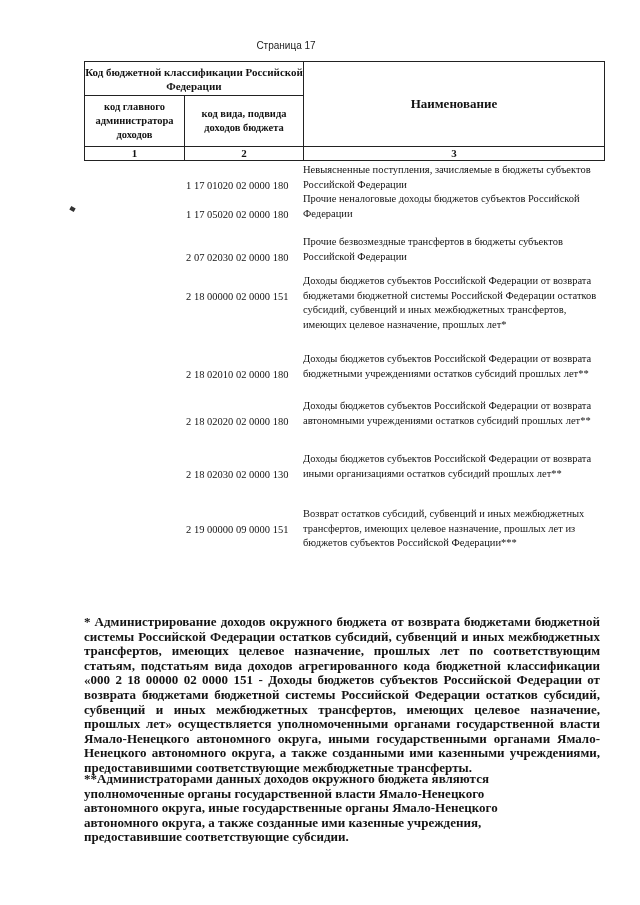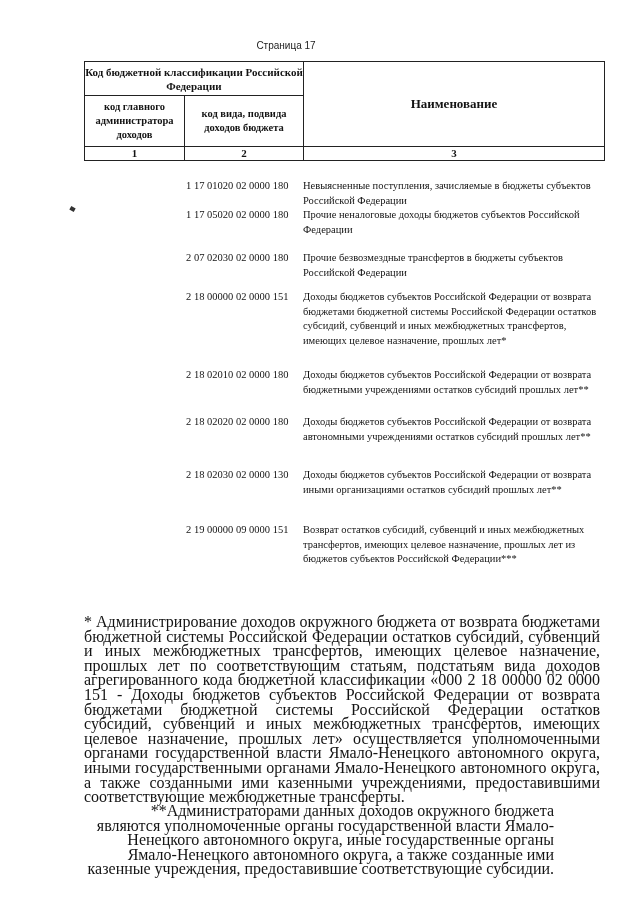--- a/index.html
+++ b/index.html
@@ -9,23 +9,23 @@
   table.hdr { position: absolute; top: 61px; left: 84px; width: 521px; border-collapse: collapse;
     font-family: "Liberation Serif", serif; }
   table.hdr td { border: 1px solid #222; text-align: center; vertical-align: middle; padding: 0; }
   .h-top { font-weight: bold; font-size: 11px; line-height: 14px; height: 33px; }
   .h-sub { font-weight: bold; font-size: 10.5px; line-height: 14px; height: 50px; }
   .h-name { font-weight: bold; font-size: 13px; }
   .h-num { font-weight: bold; font-size: 11px; height: 13px; line-height: 13px; }
   .rows { position: absolute; left: 0; top: 0; font-family: "Liberation Serif", serif; font-size: 10.5px; line-height: 14.5px; }
   .row { position: absolute; left: 186px; width: 420px; }
   .row .code { position: absolute; left: 0; top: 16px; width: 114px; white-space: nowrap; }
-  .row .name { position: absolute; left: 117px; top: 16px; width: 300px; font-family: Liberation Serif, serif; }
+  .row .name { position: absolute; left: 117px; top: 0; width: 300px; font-family: Liberation Serif, serif; }
   .mark { position: absolute; left: 70px; top: 207px; width: 5px; height: 4px; background: #333; transform: rotate(30deg); }
-  .note { position: absolute; left: 84px; width: 516px; font-family: "Liberation Serif", serif; font-size: 16px; line-height: 14.6px; }
+  .note { position: absolute; left: 84px; width: 516px; font-family: "Liberation Serif", serif; font-size: 13px; line-height: 14.6px; font-weight: bold; }
   .note.just { text-align: justify; }
 </style>
 </head>
 <body>
 
 <div class="page-num">Страница 17</div>
 
 <table class="hdr">
   <tbody>
       <tr>
@@ -76,13 +76,13 @@
     <span class="name">Доходы бюджетов субъектов Российской Федерации от возврата иными организациями остатков субсидий прошлых лет**</span>
   </div>
   <div class="row" style="top:507px;">
     <span class="code">2 19 00000 09 0000 151</span>
     <span class="name">Возврат остатков субсидий, субвенций и иных межбюджетных трансфертов, имеющих целевое назначение, прошлых лет из бюджетов субъектов Российской Федерации***</span>
   </div>
 </div>
 
 <div class="note just" style="top:615px;">* Администрирование доходов окружного бюджета от возврата бюджетами бюджетной системы Российской Федерации остатков субсидий, субвенций и иных межбюджетных трансфертов, имеющих целевое назначение, прошлых лет по соответствующим статьям, подстатьям вида доходов агрегированного кода бюджетной классификации «000 2 18 00000 02 0000 151 - Доходы бюджетов субъектов Российской Федерации от возврата бюджетами бюджетной системы Российской Федерации остатков субсидий, субвенций и иных межбюджетных трансфертов, имеющих целевое назначение, прошлых лет» осуществляется уполномоченными органами государственной власти Ямало-Ненецкого автономного округа, иными государственными органами Ямало-Ненецкого автономного округа, а также созданными ими казенными учреждениями, предоставившими соответствующие межбюджетные трансферты.</div>
 
-<div class="note" style="top:804px; width:470px;text-align:right;">**Администраторами данных доходов окружного бюджета являются уполномоченные органы государственной власти Ямало-Ненецкого автономного округа, иные государственные органы Ямало-Ненецкого автономного округа, а также созданные ими казенные учреждения, предоставившие соответствующие субсидии.</div>
+<div class="note" style="top:772px; width:470px;">**Администраторами данных доходов окружного бюджета являются уполномоченные органы государственной власти Ямало-Ненецкого автономного округа, иные государственные органы Ямало-Ненецкого автономного округа, а также созданные ими казенные учреждения, предоставившие соответствующие субсидии.</div>
 
 </body></html>

